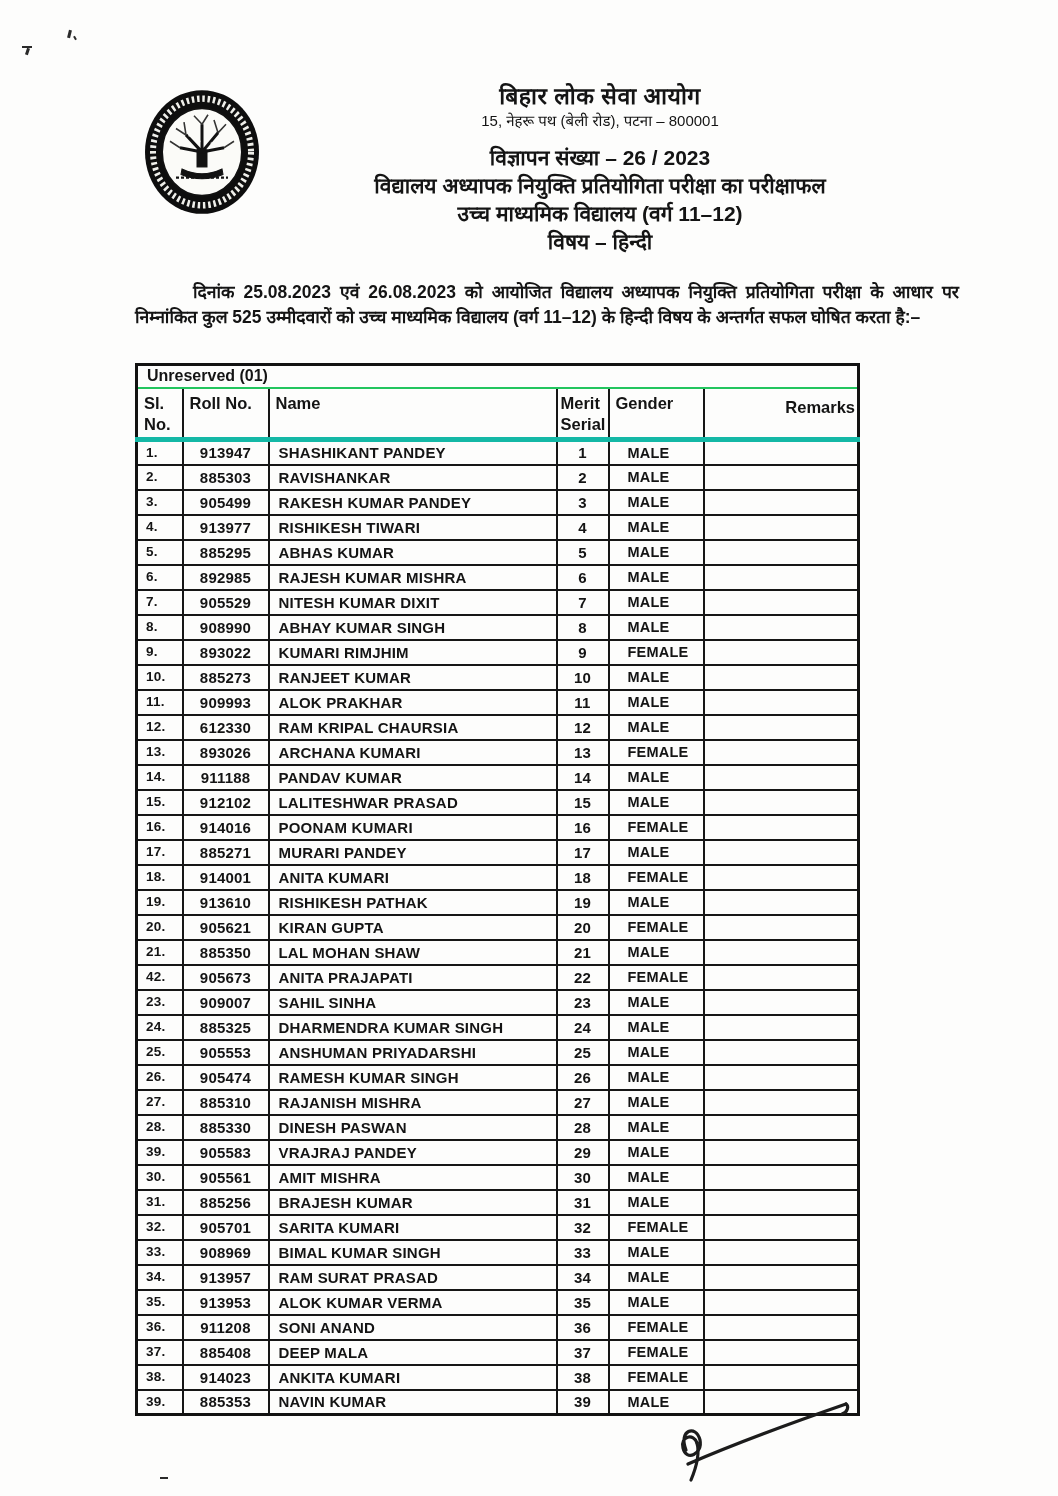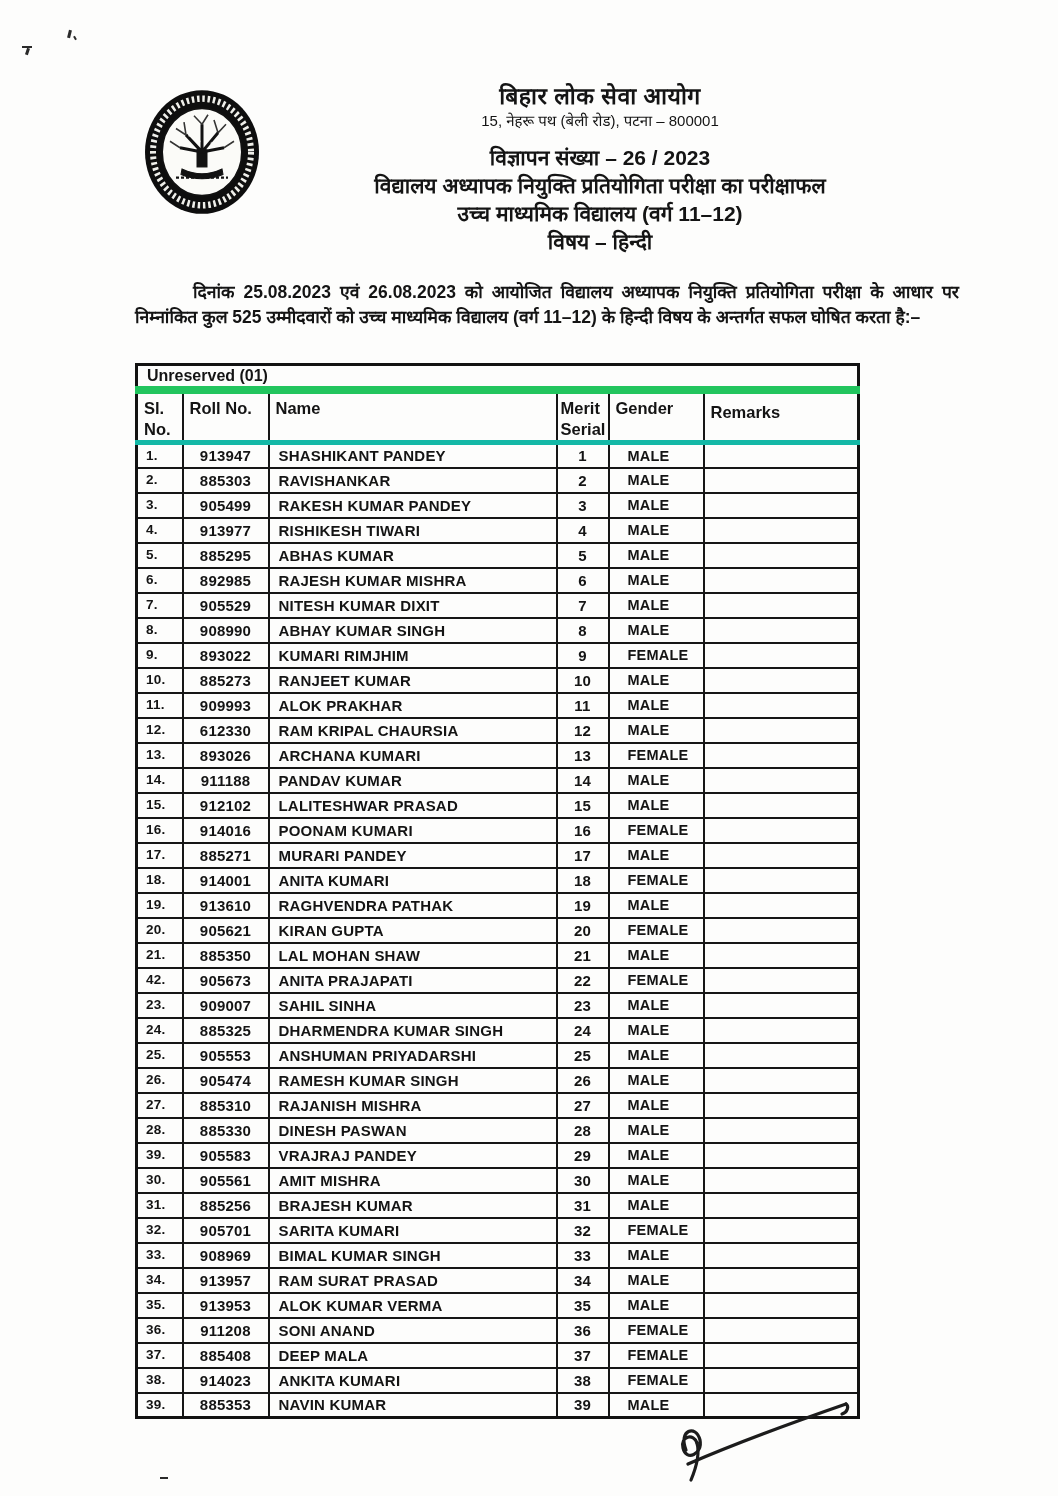--- a/index.html
+++ b/index.html
@@ -46,28 +46,28 @@
   .results-wrap { position: absolute; left: 135px; top: 363px; }
   table.results {
     border-collapse: collapse; table-layout: fixed; width: 722px;
     background: #fdfdfc;
   }
   .results td, .results th { border: 2px solid #161616; overflow: hidden; }
   .results { border: 3px solid #121212; }
 
   .cat-row td {
     height: 23px; font-size: 16px; font-weight: 700;
-    padding: 1px 0 1px 9px; border-bottom: 8px solid #22c55e;
+    padding: 1px 0 1px 9px; border-bottom: 2px solid #22c55e;
   }
   .hdr-row th {
     height: 52px; font-size: 16.5px; font-weight: 700;
     text-align: left; vertical-align: top; padding: 4px 2px 0 6px;
     line-height: 21px; border-bottom: 5px solid #14b8a6;
   }
-  .hdr-row th.h-remarks { text-align: left; padding-top: 8px; }
+  .hdr-row th.h-remarks { text-align: right; padding-top: 8px; }
   .hdr-row th.h-merit { padding-left: 3px; }
 
   .data-row { height: 25px; }
   .data-row td {
     font-size: 15px; font-weight: 700; line-height: 1;
     vertical-align: middle; letter-spacing: 0.2px; white-space: nowrap;
   }
   td.c-sl     { font-size: 13.5px; padding-left: 8px; }
   td.c-roll   { text-align: center; margin-left: 41px; }
   td.c-name   { padding-left: 9px; }
@@ -283,21 +283,21 @@
     <td class="c-sl">18.</td>
     <td class="c-roll">914001</td>
     <td class="c-name">ANITA KUMARI</td>
     <td class="c-merit">18</td>
     <td class="c-gender">FEMALE</td>
     <td class="c-remarks"></td>
   </tr>
         <tr class="data-row">
     <td class="c-sl">19.</td>
     <td class="c-roll">913610</td>
-    <td class="c-name">RAGHVENDRA PATHAK</td>
+    <td class="c-name">RISHIKESH PATHAK</td>
     <td class="c-merit">19</td>
     <td class="c-gender">MALE</td>
     <td class="c-remarks"></td>
   </tr>
         <tr class="data-row">
     <td class="c-sl">20.</td>
     <td class="c-roll">905621</td>
     <td class="c-name">KIRAN GUPTA</td>
     <td class="c-merit">20</td>
     <td class="c-gender">FEMALE</td>

